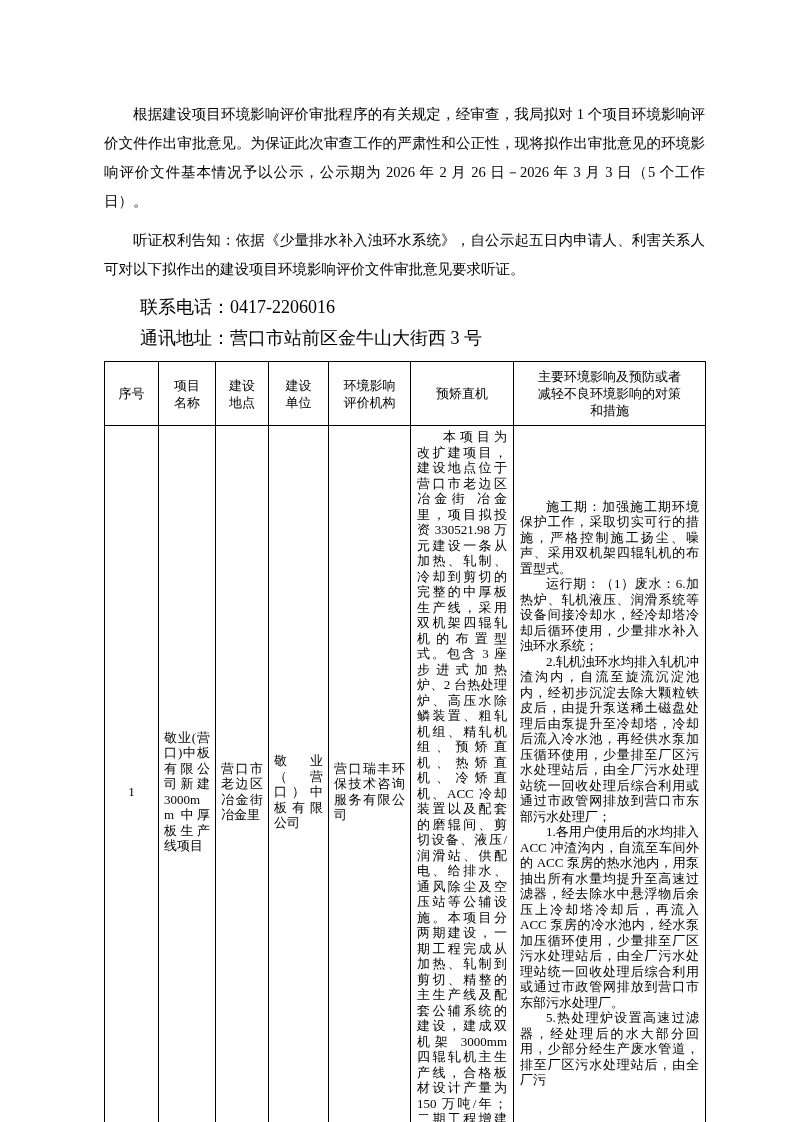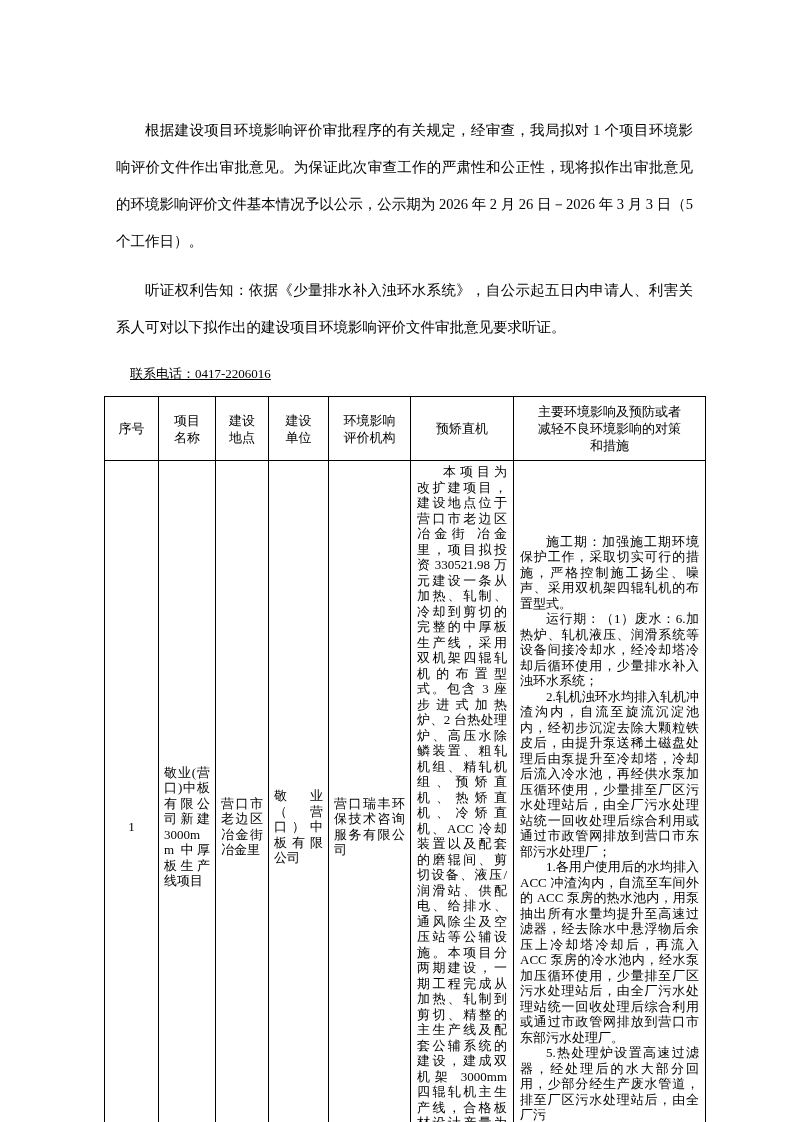--- a/index.html
+++ b/index.html
@@ -14,34 +14,33 @@
     font-family: "Liberation Serif", "DejaVu Serif", serif;
     color: #000000;
   }
   .content {
     position: absolute;
     left: 104px;
     top: 100px;
     width: 601px;
   }
   .para {
-    margin: 12px;
+    margin: 0;
     font-size: 14.5px;
-    line-height: 37px;
+    line-height: 29px;
     text-align: justify;
     text-indent: 2em;
   }
   .para + .para { margin-top: 10px; }
   .contact-block { margin-top: 8px; }
   .contact-line {
     margin: 0;
-    font-size: 13px;
+    font-size: 18px;
     line-height: 31px;
     text-indent: 2em;
-    text-decoration: underline;
   }
   table.doc-table {
     margin-top: 7px;
     border-collapse: collapse;
     table-layout: fixed;
     width: 601px;
     border: 1px solid #000;
     border-bottom: 2px solid #000;
   }
   table.doc-table th, table.doc-table td {
@@ -84,20 +83,21 @@
 
 <div class="page">
   <div class="content">
 
     <p class="para">根据建设项目环境影响评价审批程序的有关规定，经审查，我局拟对 1 个项目环境影响评价文件作出审批意见。为保证此次审查工作的严肃性和公正性，现将拟作出审批意见的环境影响评价文件基本情况予以公示，公示期为 2026 年 2 月 26 日－2026 年 3 月 3 日（5 个工作日）。</p>
 
     <p class="para">听证权利告知：依据《少量排水补入浊环水系统》，自公示起五日内申请人、利害关系人可对以下拟作出的建设项目环境影响评价文件审批意见要求听证。</p>
 
     <div class="contact-block">
       <p class="contact-line">联系电话：0417-2206016</p>
+      <p class="contact-line">通讯地址：营口市站前区金牛山大街西 3 号</p>
     </div>
 
     <table class="doc-table">
       <colgroup>
         <col style="width:54px">
         <col style="width:57px">
         <col style="width:53px">
         <col style="width:60px">
         <col style="width:82px">
         <col style="width:103px">

